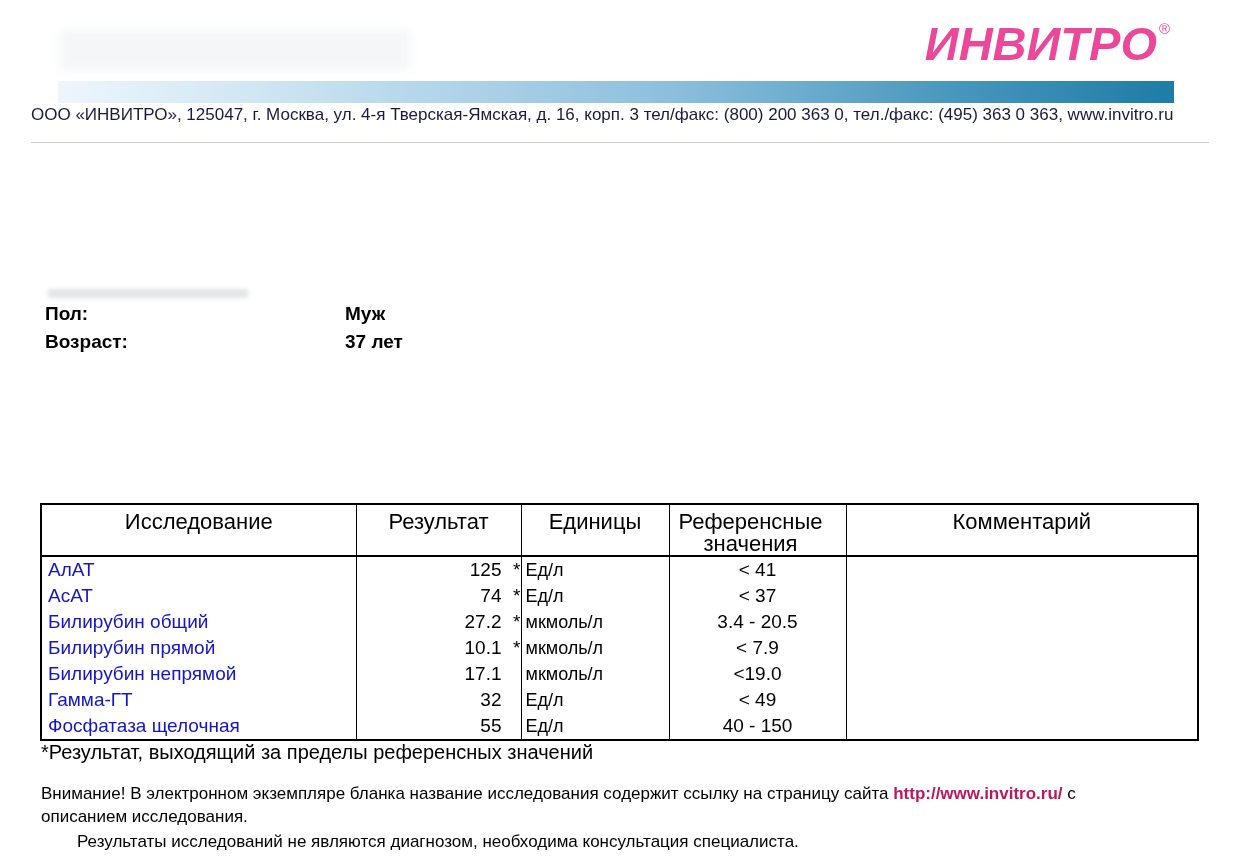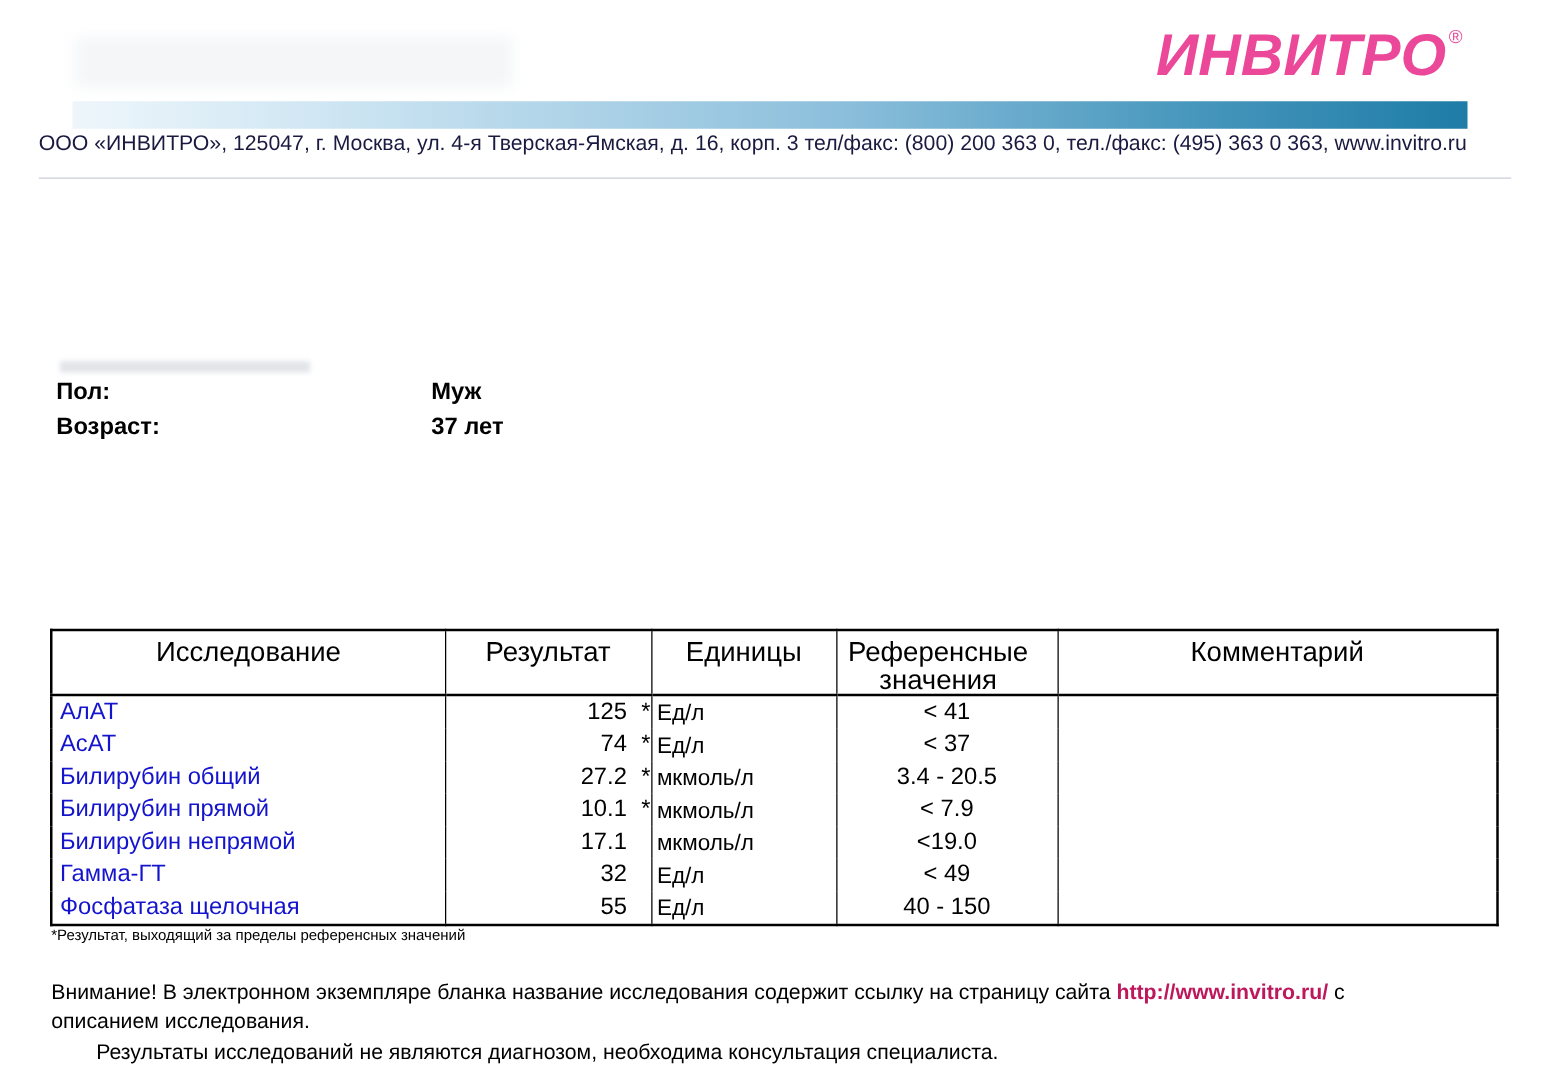--- a/index.html
+++ b/index.html
@@ -73,21 +73,21 @@
   }
   td.c-name { padding-left: 6px; }
   td.c-name a { color: #1414cc; text-decoration: none; }
   td.c-result { text-align: right; white-space: nowrap; }
   td.c-result .flag { display: inline-block; width: 19px; text-align: right; }
   td.c-units { padding-left: 4px; font-size: 18px; }
   td.c-ref { text-align: center; }
 
   .asterisk-note {
     position: absolute; left: 41px; top: 741px;
-    font-size: 12px;
+    font-size: 20px;
   }
 
   
   .attention {
     position: absolute; left: 41px; top: 782px; width: 1120px;
     font-size: 17px; line-height: 23px;
   }
   .attention a { color: #be185d; text-decoration: none; font-weight: bold; }
   .disclaimer {
     position: absolute; left: 41px; top: 832px; width: 1120px;

